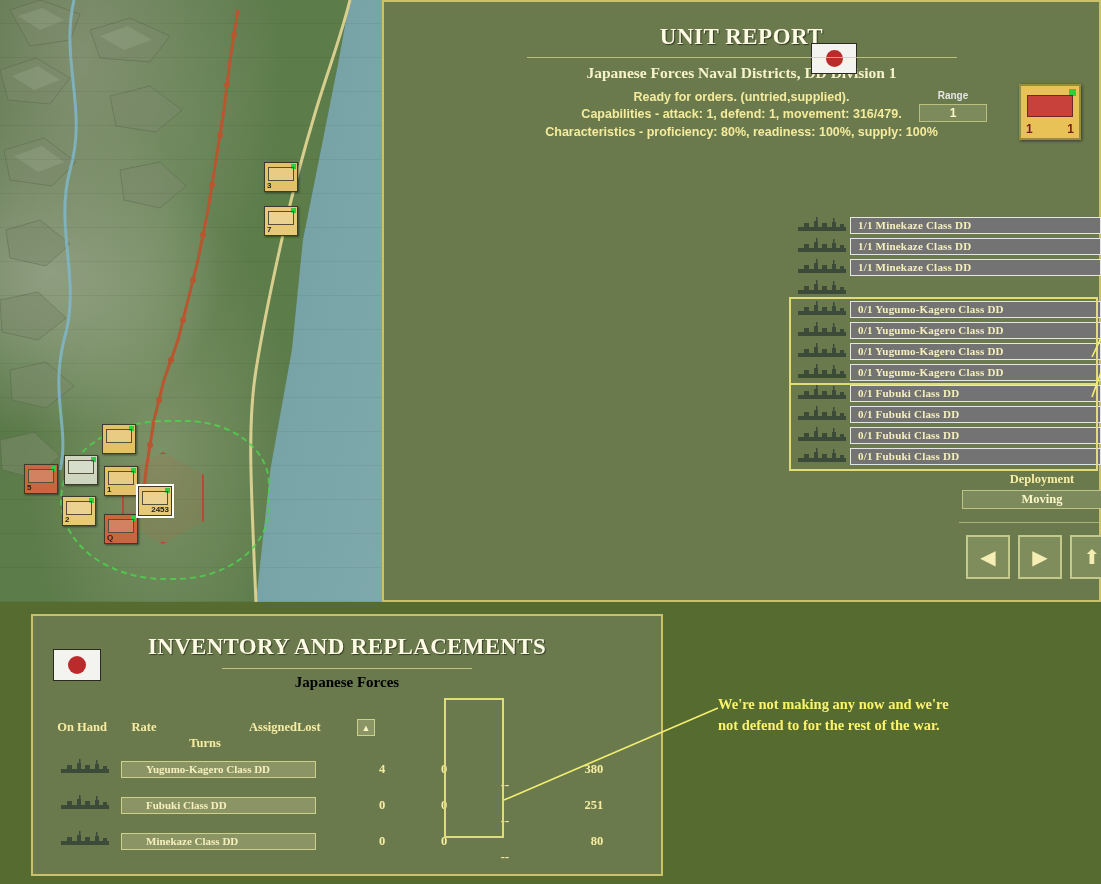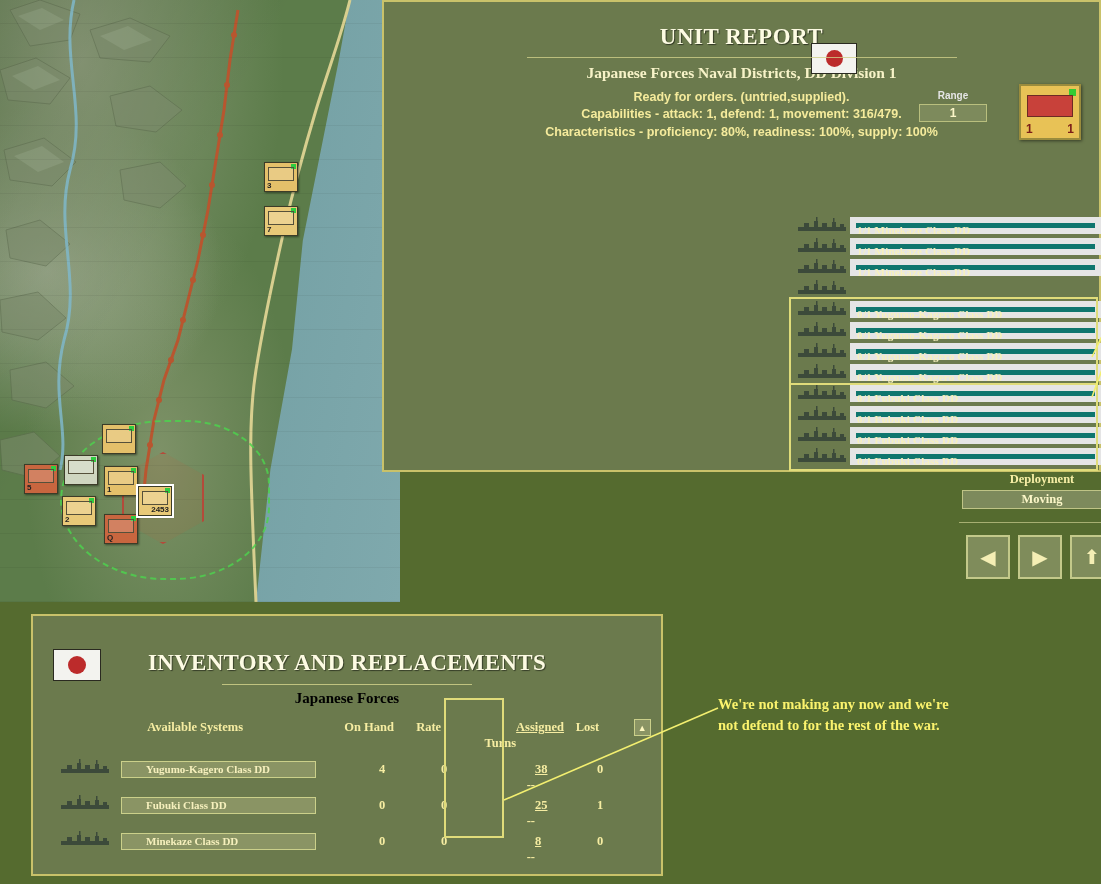--- a/index.html
+++ b/index.html
@@ -77,21 +77,21 @@
     background: rgba(200,90,60,0.12);
   }
   .supply-dash {
     position: absolute; left: 60px; top: 420px; width: 210px; height: 160px;
     border: 2px dashed #4ed14e; border-radius: 50% 40% 45% 50%;
     opacity: .85;
   }
 
   
   #unit-report {
-    position: absolute; left: 382px; top: 0; width: 719px; height: 472px;
+    position: absolute; left: 382px; top: 0; width: 719px; height: 602px;
     background: #6b7a4d;
     border: 2px solid #c9c26a;
     color: #f2e9a0;
   }
   .panel-title {
     text-align: center; font-size: 23px; font-weight: bold; color: #fdfbe3;
     letter-spacing: .5px; margin-top: 22px; font-family: "Liberation Serif", serif;
     text-shadow: 1px 1px 1px rgba(0,0,0,.55);
   }
   .title-rule {
@@ -131,22 +131,22 @@
   }
   .big-counter .bc-dot { position: absolute; right: 3px; top: 3px; width: 7px; height: 7px; background: #33cc33; }
   .big-counter .bc-l { position: absolute; left: 5px; bottom: 2px; font-size: 12px; font-weight: bold; color: #7b1d18; }
   .big-counter .bc-r { position: absolute; right: 5px; bottom: 2px; font-size: 12px; font-weight: bold; color: #7b1d18; }
 
   
   .ship-list { position: absolute; left: 412px; top: 213px; width: 305px; }
   .ship-row { display: flex; align-items: center; height: 20px; margin-bottom: 1px; }
   .ship-icon { width: 54px; height: 16px; position: relative; flex: none; }
   .ship-name {
-    flex: 1; height: 17px; background: #0f766e; border: 6px solid #e5e5e5;
-    font-size: 11px; font-weight: bold; color: #f6f0bd; padding: 1px 0 0 1px;
+    flex: 1; height: 17px; background: #737373; border: 1px solid #e5e5e5;
+    font-size: 11px; font-weight: bold; color: #f6f0bd; padding: 1px 0 0 7px;
     font-family: "Liberation Serif", serif; letter-spacing: .2px;
   }
   .group-box {
     position: absolute; border: 2px solid #e0dc7a; pointer-events: none;
   }
   #grp-yugumo { left: 405px; top: 295px; width: 309px; height: 88px; }
   #grp-fubuki { left: 405px; top: 381px; width: 309px; height: 88px; }
 
   .dep-block { position: absolute; left: 578px; top: 470px; width: 160px; text-align: center; }
   .blk-lbl { font-size: 12.5px; font-weight: bold; color: #f7efa6; font-family: "Liberation Serif", serif; }
@@ -172,32 +172,32 @@
   .inv-flag {
     position: absolute; left: 20px; top: 33px; width: 48px; height: 32px;
     background: #f3f3ef; border: 1px solid #2a2a20;
   }
   .inv-flag::after {
     content: ""; position: absolute; left: 50%; top: 50%; width: 18px; height: 18px;
     margin: -9px 0 0 -9px; background: #bc2b2b; border-radius: 50%;
   }
   .inv-title {
     text-align: center; font-size: 23px; font-weight: bold; color: #fdfbe3;
-    margin-top: 34px; font-family: "Liberation Serif", serif; letter-spacing: .3px;
+    margin-top: 18px; font-family: "Liberation Serif", serif; letter-spacing: .3px;
     text-shadow: 1px 1px 1px rgba(0,0,0,.5);
   }
   .inv-rule { height: 1px; background: #cfd08a; width: 250px; margin: 8px auto 5px; opacity: .85; }
   .inv-sub { text-align: center; font-size: 15px; font-weight: bold; color: #000000; font-family: "Liberation Serif", serif; }
 
   .inv-table { position: absolute; left: 18px; top: 88px; width: 600px; }
   .inv-head { display: flex; align-items: center; font-size: 12.5px; font-weight: bold; color: #f6eda2; font-family: "Liberation Serif", serif; }
   .c-sys { width: 300px; text-align: center; }
   .c-num { width: 62px; text-align: center; }
-  .c-turn { width: 60px; text-align: right; margin-top: 32px; }
-  .c-asg { width: 62px; text-align: left; text-decoration: underline; }
+  .c-turn { width: 60px; text-align: center; margin-top: 32px; }
+  .c-asg { width: 62px; text-align: right; }
   .c-lost { width: 52px; text-align: left; }
   .sort-btn {
     width: 18px; height: 17px; background: #8a9464; border: 1px solid #cbd08a;
     display: inline-flex; align-items: center; justify-content: center;
     font-size: 9px; color: #fdf7bf; margin-left: 8px;
   }
   .inv-row { display: flex; align-items: center; height: 36px; font-size: 12.5px; font-weight: bold; color: #f6eda2; font-family: "Liberation Serif", serif; }
   .inv-row .c-sys { display: flex; align-items: center; }
   .inv-name {
     width: 195px; height: 17px; background: #8a9464; border: 1px solid #cbd08a;
@@ -566,21 +566,20 @@
   </div>
 
   <div id="inventory">
     <div class="inv-flag"></div>
     <div class="inv-title">INVENTORY AND REPLACEMENTS</div>
     <div class="inv-rule"></div>
     <div class="inv-sub">Japanese Forces</div>
 
     <div class="inv-table">
       <div class="inv-head">
-        <div class="c-sys">Available Systems</div>
         <div class="c-num">On Hand</div>
         <div class="c-num">Rate</div>
         <div class="c-turn">Turns</div>
         <div class="c-asg">Assigned</div>
         <div class="c-lost">Lost</div>
         <div class="sort-btn">▲</div>
       </div>
       <div id="inv-rows">
           <div class="inv-row">
             <div class="c-sys">

